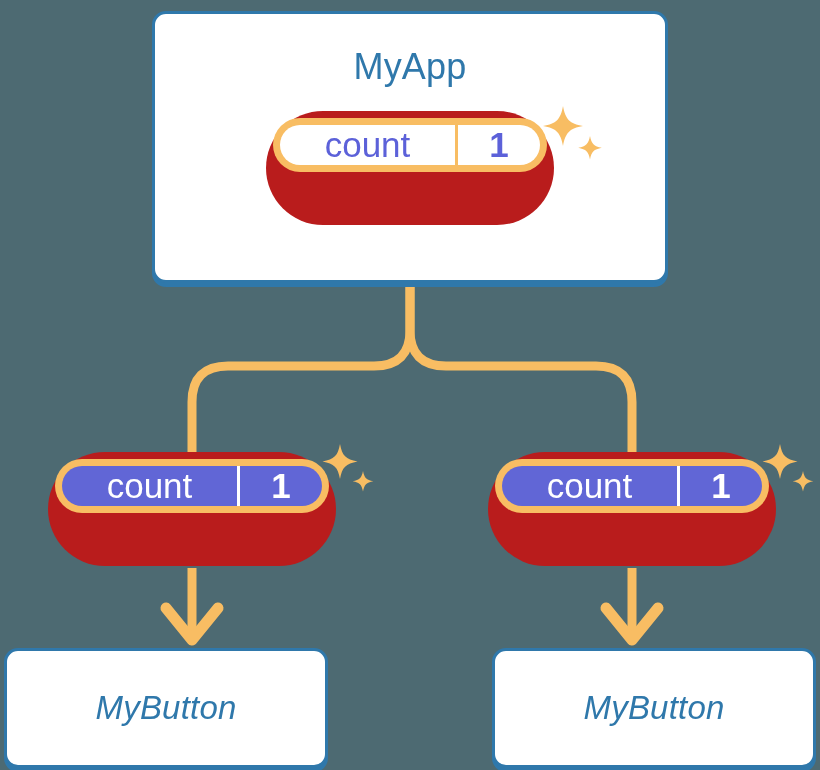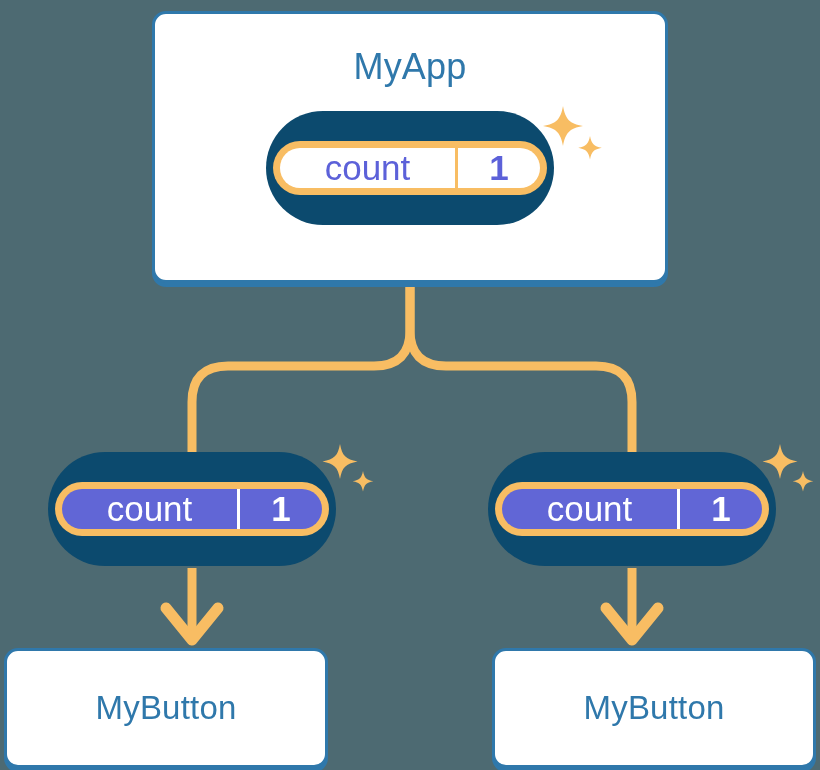--- a/index.html
+++ b/index.html
@@ -65,33 +65,34 @@
   }
 
   
   .btn-card {
     top: 648px;
     width: 324px;
     height: 120px;
     display: flex;
     align-items: center;
     justify-content: center;
+    font-style: italic;
   }
   #btn-card-left  { left: 4px;   }
   #btn-card-right { left: 492px; }
   .btn-card .card-title { font-size: 33px; }
 
   
   .pill {
     position: absolute;
     box-sizing: border-box;
     display: flex;
-    align-items: center;
+    align-items: flex-start;
     border-radius: 999px;
-    background: #0c4a6e;          
+    background: #b91c1c;          
     padding: 7px;
   }
   .pill-ring {
     flex: 1 1 auto;
     display: flex;
     align-items: stretch;
     border-radius: 999px;
     background: #f8bd63;          
     padding: 7px;
   }

